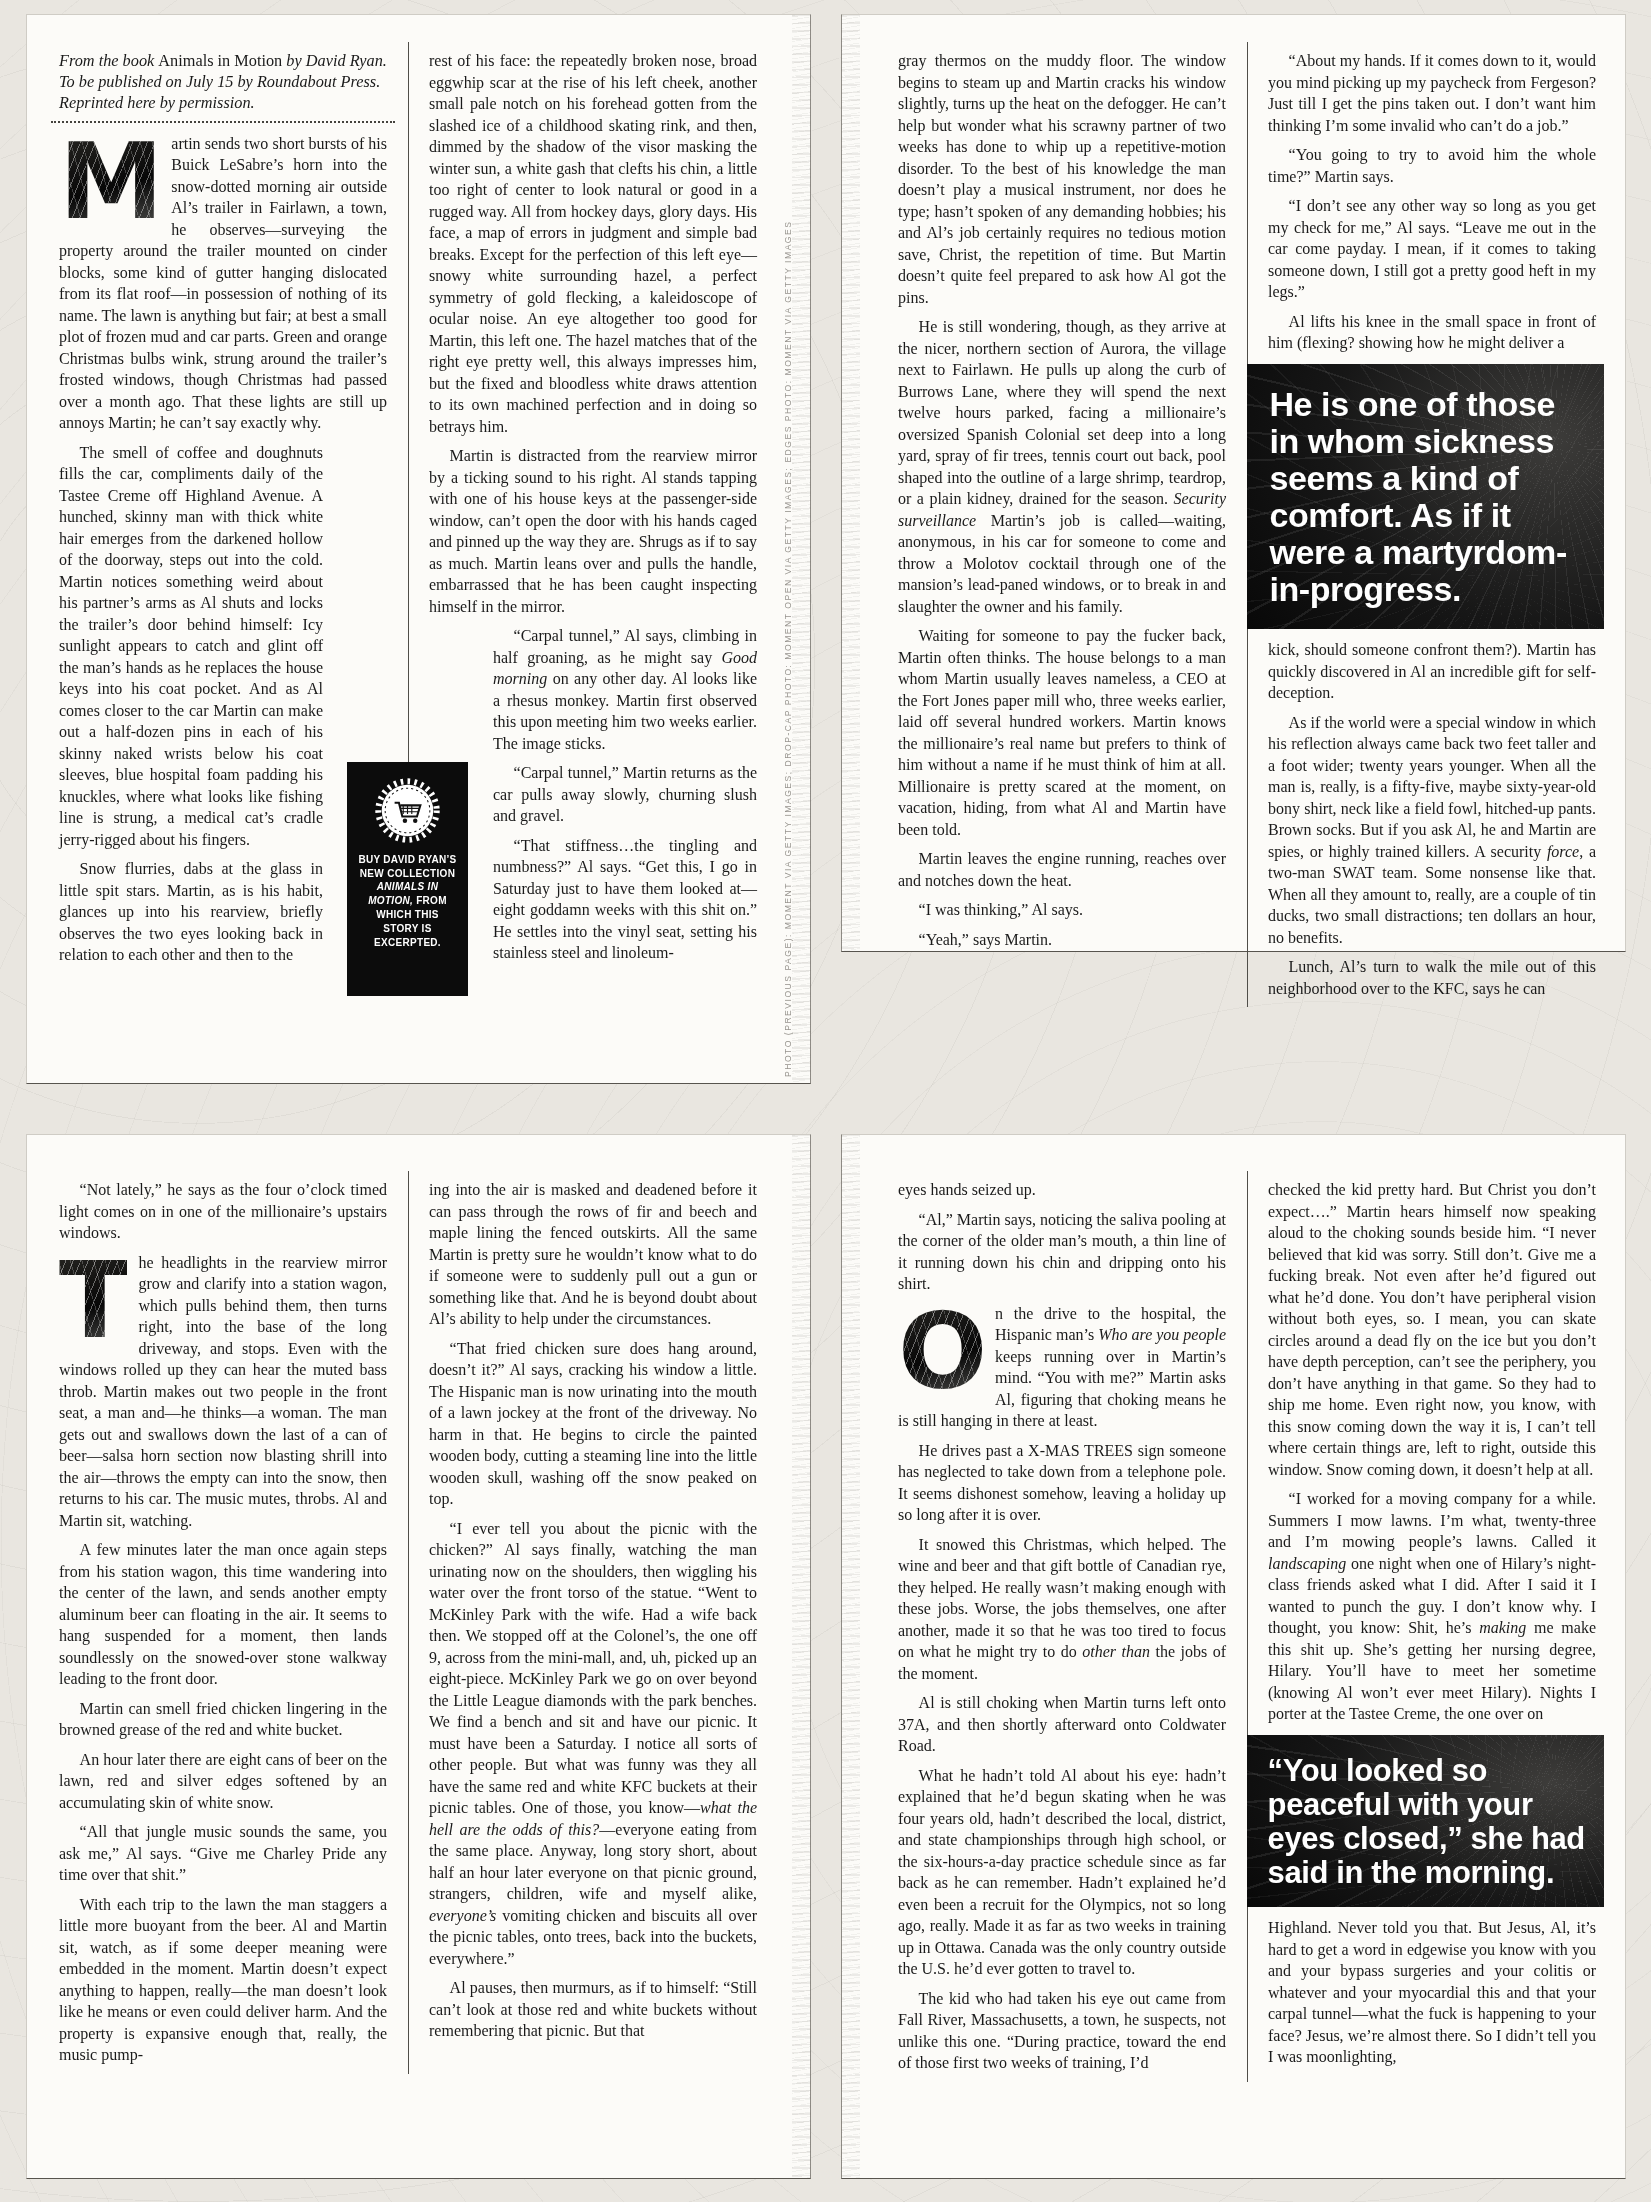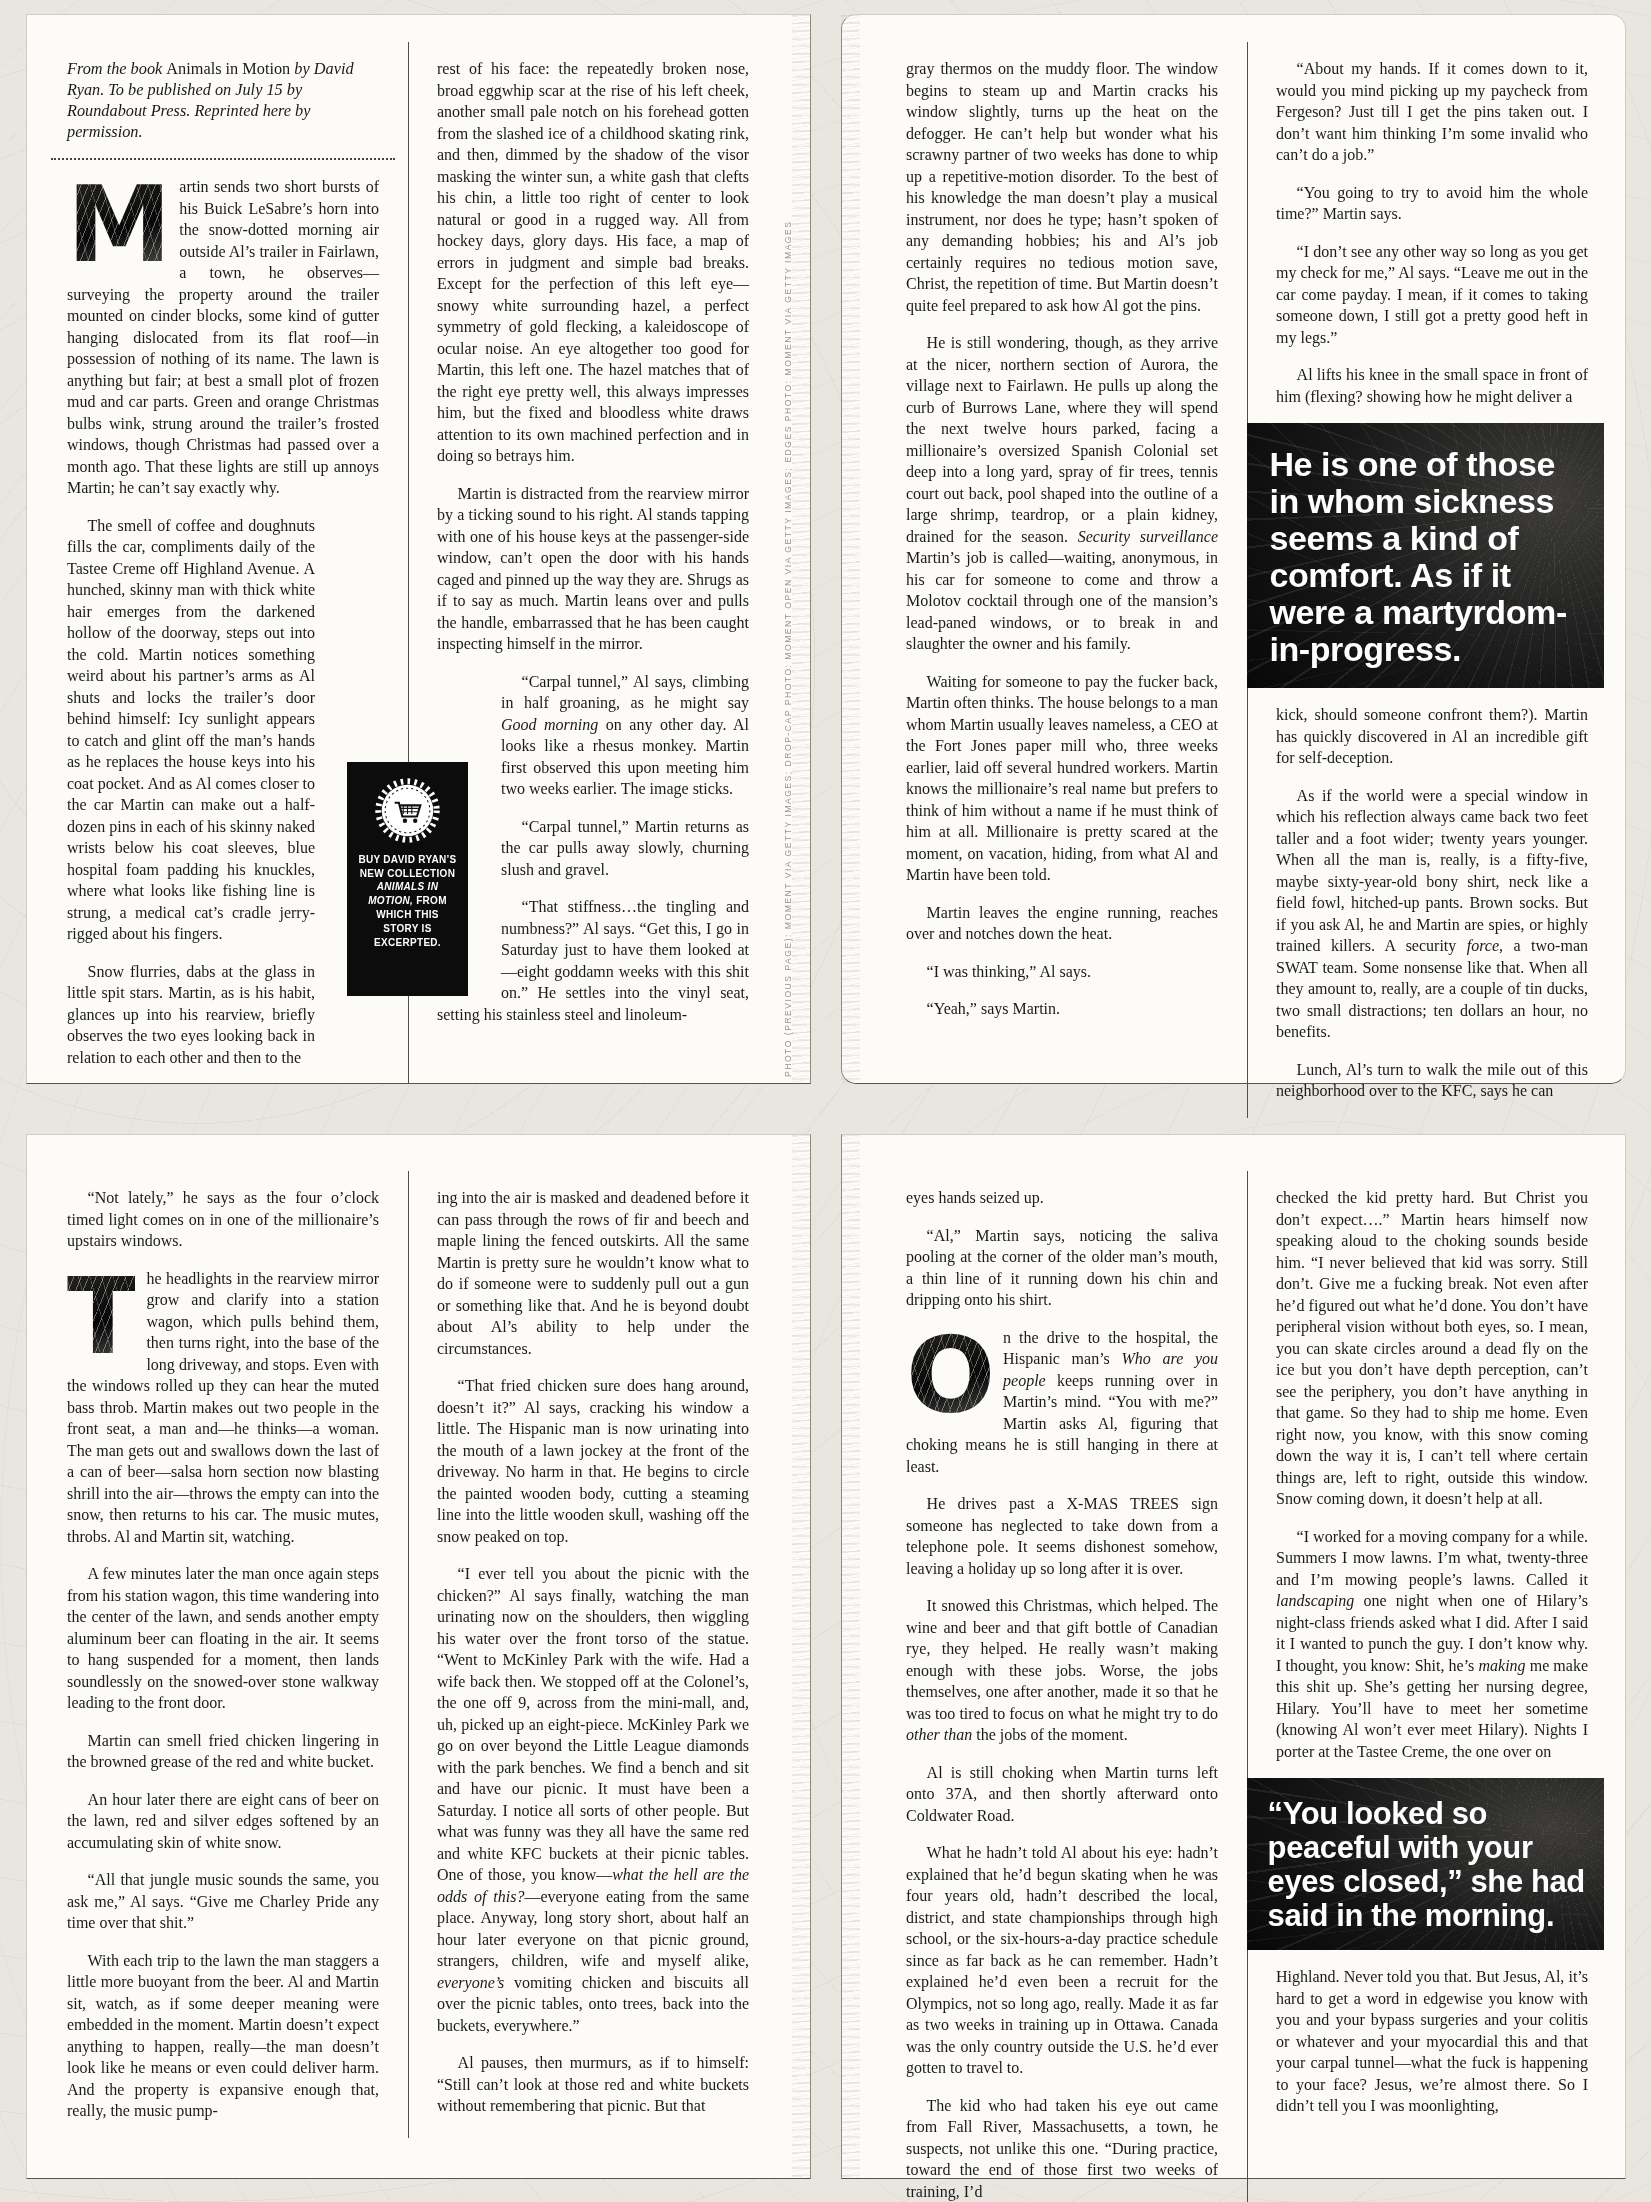--- a/index.html
+++ b/index.html
@@ -6,36 +6,36 @@
   body{
     background:
       repeating-radial-gradient(circle at 12% 30%, rgba(140,137,130,.10) 0 0.9px, transparent 0.9px 77px),
       repeating-radial-gradient(circle at 80% 70%, rgba(140,137,130,.08) 0 0.9px, transparent 0.9px 60px),
       #e9e6e0;
     font-family:"Liberation Serif","DejaVu Serif",serif;
     position:relative;
   }
   .page{position:absolute;background:#fcfbf8;box-sizing:border-box;border:0.9px solid #cfccc5;}
   #page-tl{left:26px;top:13.8px;width:785px;height:1070px;padding:27.5px 48px 0 24px;border-right:0.9px solid #8e8b85;border-bottom:1.7px solid #57544e;}
-  #page-tr{left:841px;top:13.8px;width:785px;height:1070px;padding:27.5px 20.6px 0 48px;border-left:0.9px solid #8e8b85;border-bottom:1.7px solid #57544e;border-radius:15px;}
+  #page-tr{left:841px;top:13.8px;width:785px;height:938px;padding:27.5px 20.6px 0 48px;border-left:0.9px solid #8e8b85;border-bottom:1.7px solid #57544e;}
   #page-bl{left:26px;top:1134px;width:785px;height:1045px;padding:36px 76px 0 24px;border-right:0.9px solid #8e8b85;border-bottom:1.7px solid #57544e;}
   #page-br{left:841px;top:1134px;width:785px;height:1045px;padding:36px 20.6px 0 48px;border-left:0.9px solid #8e8b85;border-bottom:1.7px solid #57544e;}
 
   .edge-tex{position:absolute;top:0;bottom:0;width:19px;pointer-events:none;opacity:.8;
     background:
       repeating-linear-gradient(178deg, rgba(120,117,110,.16) 0 1.7px, transparent 1.7px 7.7px),
       repeating-linear-gradient(171deg, rgba(120,117,110,.10) 0 0.9px, transparent 0.9px 4.3px);}
   .edge-right{right:-0.9px;}
   .edge-left{left:-0.9px;}
 
   .cols{display:flex;align-items:stretch;}
   .col{width:344px;flex:none;}
   .col + .col{margin-left:13px;border-left:0.9px solid #504e49;padding-left:12px;}
 
-  p{margin:16px;font-size:16px;line-height:21.5px;text-align:justify;color:#1a1a1a;}
+  p{margin:8px;font-size:16px;line-height:21.5px;text-align:justify;color:#1a1a1a;}
   p.ind{text-indent:20.6px;}
   .it{font-style:italic;}
 
   p.intro{font-size:16.3px;line-height:21px;text-align:left;}
   p.intro .it{font-style:italic;}
   .rule-dotted{border:none;border-top:2.6px dotted #44423d;margin:7.7px 0 9.5px 0;}
 
   .dropcap{
     float:left;
     font-family:"DejaVu Sans","Liberation Sans",sans-serif;

